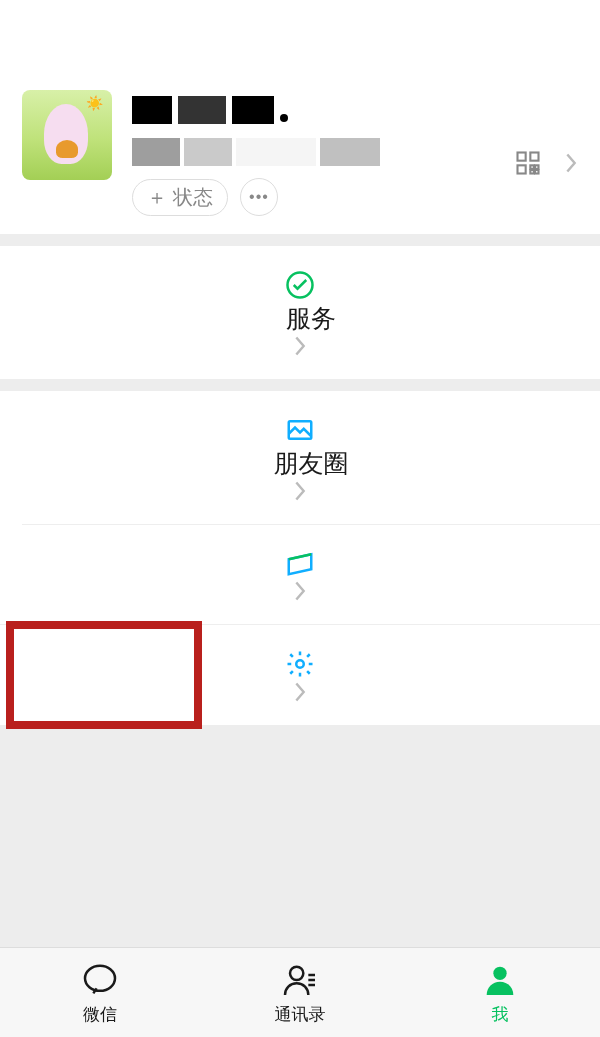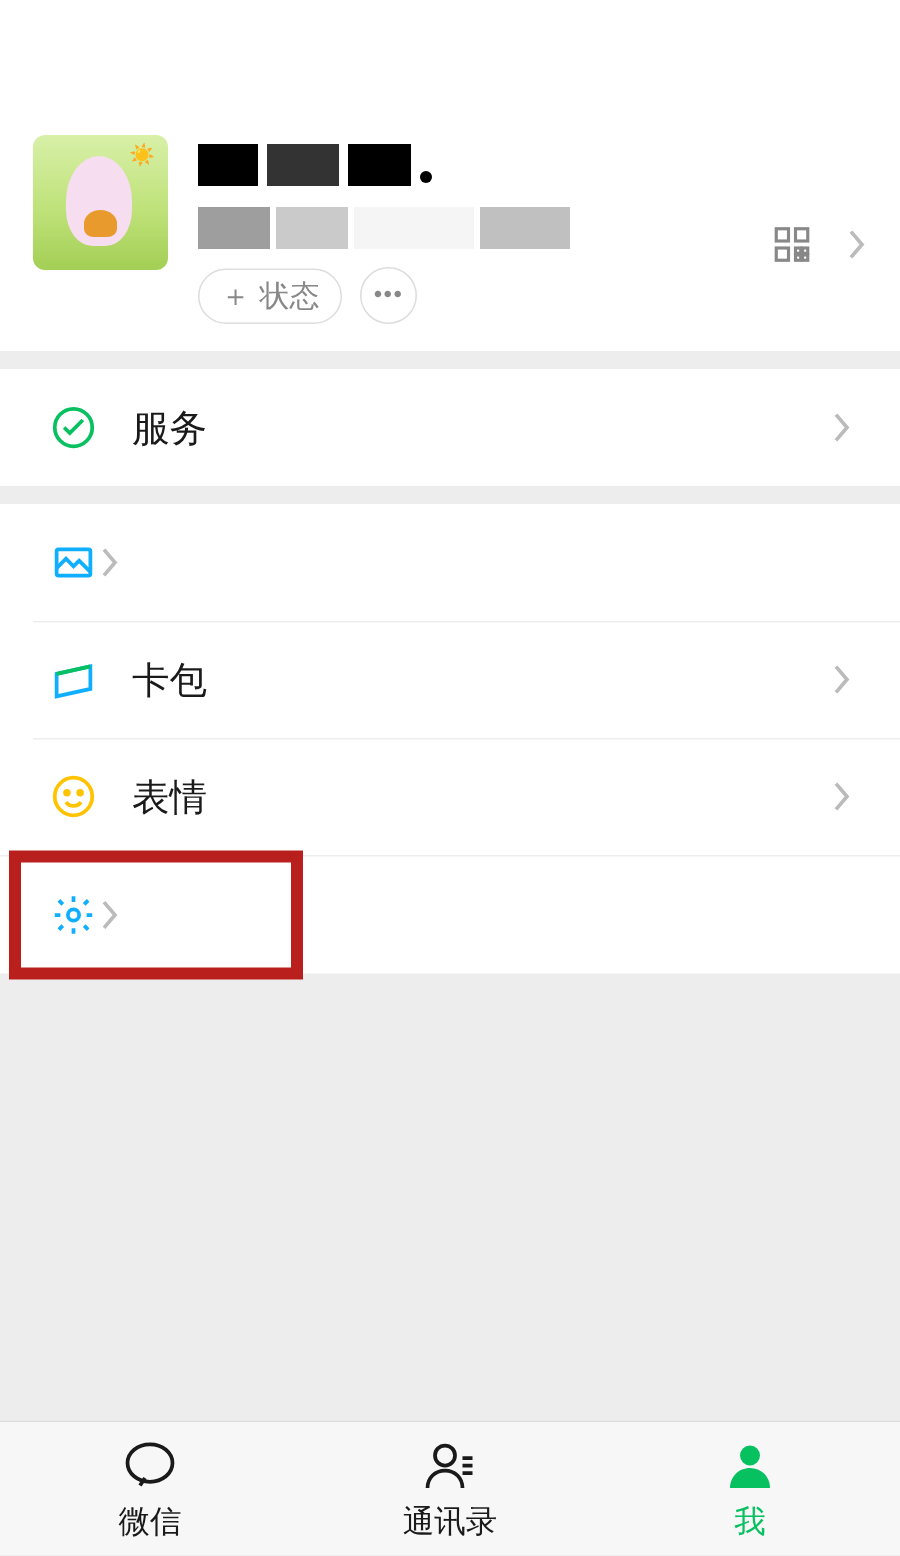--- a/index.html
+++ b/index.html
@@ -94,22 +94,23 @@
       letter-spacing: 1px;
     }
 
     .gap { height: 12px; background: #ededed; }
 
     
     .list-group { background: #fff; }
     .item {
       display: flex;
       align-items: center;
-      padding: 22px 32px;
+      padding: 22px 18px;
       position: relative;
+      flex-direction: column;
     }
     .item + .item::before {
       content: '';
       position: absolute;
       left: 22px; right: 0; top: 0;
       height: 1px;
       background: #eee;
     }
     .item .icon {
       width: 34px; height: 34px;
@@ -145,21 +146,21 @@
       flex: 1;
       display: flex;
       flex-direction: column;
       align-items: center;
       justify-content: center;
       gap: 3px;
       color: #1a1a1a;
       position: relative;
     }
     .tab.active { color: #07c160; }
-    .tab .tlabel { font-size: 21px; }
+    .tab .tlabel { font-size: 17px; }
     .tab svg { width: 40px; height: 40px; }
     .badge {
       position: absolute;
       top: 8px; left: 56%;
       width: 14px; height: 14px;
       background: #fa5151;
       border-radius: 50%;
       border: 2px solid #f7f7f7;
     }
 
@@ -234,52 +235,38 @@
 
 <div class="list-group">
 
   <div class="item">
     <span class="icon">
       <svg width="30" height="30" viewBox="0 0 24 24" fill="none" stroke="#10aeff" stroke-width="2">
           <rect x="3" y="5" width="18" height="14" rx="1"></rect>
           <path d="M3 15l5-5 4 4 3-3 6 6"></path>
         </svg>
     </span>
+    <span class="label">朋友圈</span>
     <svg class="chevron" width="14" height="22" viewBox="0 0 10 18" fill="none" stroke="currentColor" stroke-width="2">
         <path d="M2 2l6 7-6 7"></path>
       </svg>
   </div>
 
   <div class="item">
     <span class="icon">
       <svg width="30" height="30" viewBox="0 0 24 24" fill="none" stroke="#10aeff" stroke-width="2">
           <path d="M3 9 L21 5 L21 17 L3 21 Z"></path>
           <path d="M3 9 L21 5" stroke="#07c160"></path>
         </svg>
     </span>
-    <span class="label">卡包</span>
-    <svg class="chevron" width="14" height="22" viewBox="0 0 10 18" fill="none" stroke="currentColor" stroke-width="2">
-        <path d="M2 2l6 7-6 7"></path>
-      </svg>
-  </div>
-
-  <div class="item">
-    <span class="icon">
-      <svg width="30" height="30" viewBox="0 0 24 24" fill="none" stroke="#ffc300" stroke-width="2">
-          <circle cx="12" cy="12" r="10"></circle>
-          <circle cx="8.5" cy="10" r="1" fill="#ffc300"></circle>
-          <circle cx="15.5" cy="10" r="1" fill="#ffc300"></circle>
-          <path d="M8 15c1 1.5 2.5 2 4 2s3-.5 4-2"></path>
-        </svg>
-    </span>
-    <span class="label">表情</span>
-    <svg class="chevron" width="14" height="22" viewBox="0 0 10 18" fill="none" stroke="currentColor" stroke-width="2">
-        <path d="M2 2l6 7-6 7"></path>
-      </svg>
-  </div>
+    <svg class="chevron" width="14" height="22" viewBox="0 0 10 18" fill="none" stroke="currentColor" stroke-width="2">
+        <path d="M2 2l6 7-6 7"></path>
+      </svg>
+  </div>
+
 </div>
 
 <div class="gap" style="height:1px;background:#eee"></div>
 
 <div class="list-group">
   <div class="item" style="position:relative">
     <div class="highlight"></div>
     <span class="icon">
       <svg width="30" height="30" viewBox="0 0 24 24" fill="none" stroke="#10aeff" stroke-width="2">
           <circle cx="12" cy="12" r="3"></circle>

